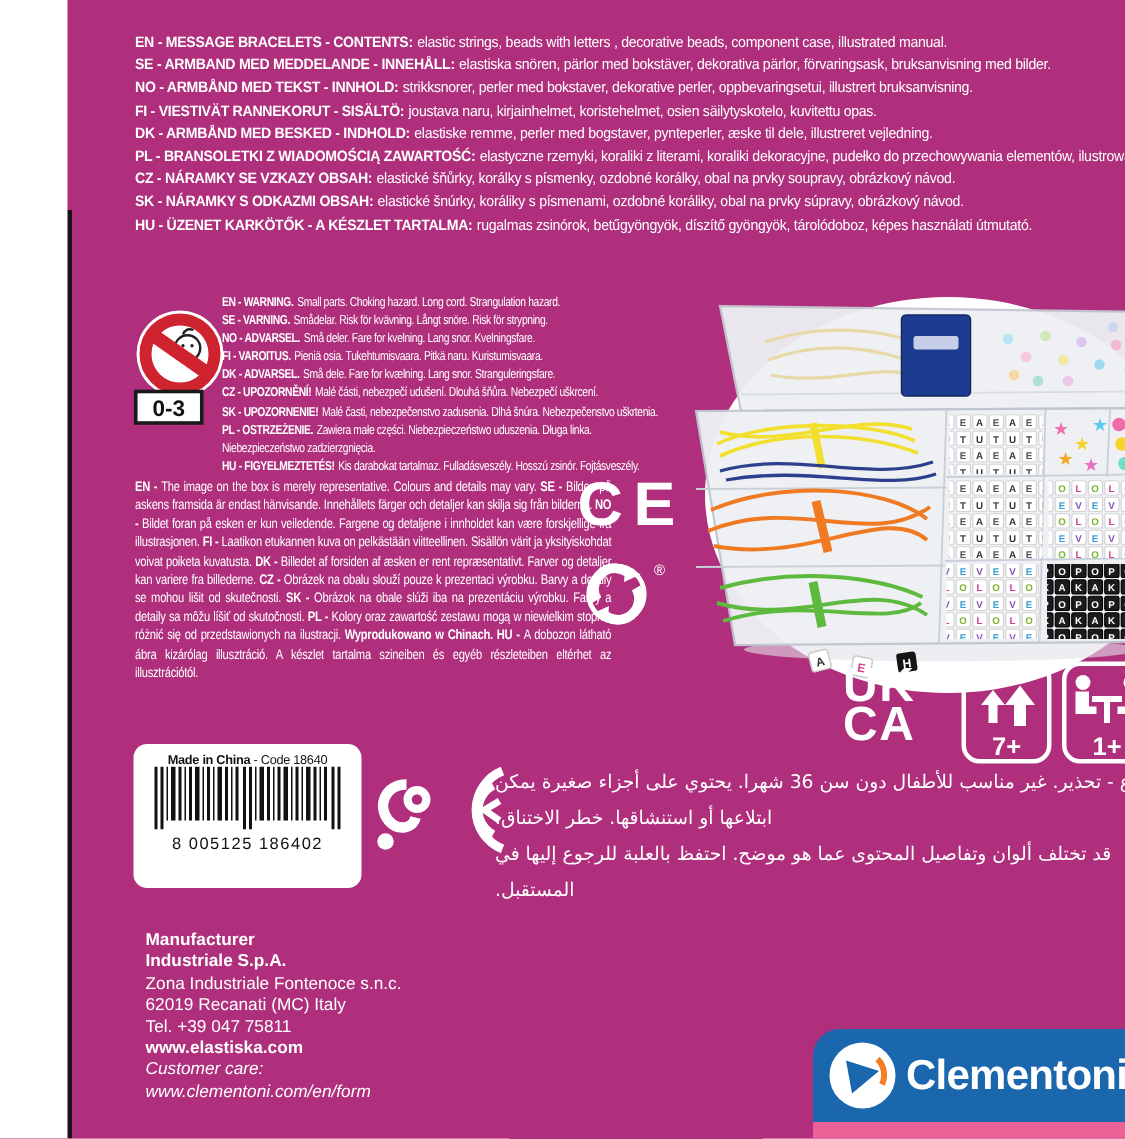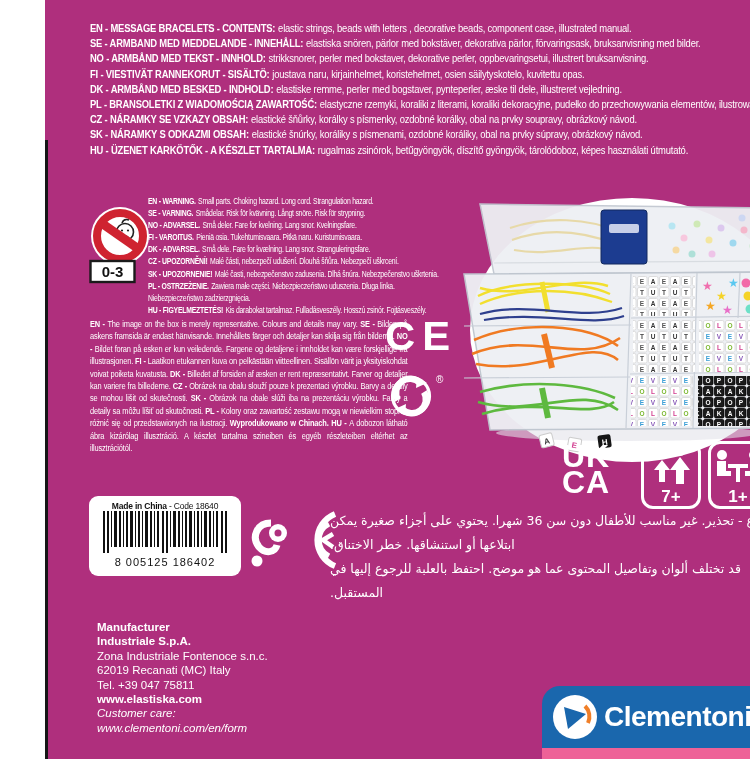--- a/index.html
+++ b/index.html
@@ -29,21 +29,21 @@
   .greendot{left:344px;top:371px;width:56px;height:50px;}
 
   .photo{left:405px;top:188px;width:345px;height:275px;}
 
   .ukca{left:517px;top:443px;font-size:32px;font-weight:bold;line-height:26px;letter-spacing:1px;}
   .agebox{width:60px;height:68px;border:3px solid #fff;border-radius:12px;box-sizing:border-box;text-align:center;}
   .age7{left:596px;top:441px;}
   .age1{left:663px;top:441px;}
   .agebox .num{font-size:17px;font-weight:bold;line-height:17px;margin-top:-2px;}
 
-  .barcode-box{left:44px;top:496px;width:152px;height:80px;background:#fff;border-radius:9px;color:#111;text-align:center;}
+  .barcode-box{left:44px;top:496px;width:152px;height:96px;background:#fff;border-radius:9px;color:#111;text-align:center;}
   .bc-title{font-size:8.5px;margin-top:5px;letter-spacing:-.2px;}
   .bc-digits{font-size:11px;letter-spacing:1px;margin-top:-1px;color:#111;}
   .cert1{left:202px;top:513px;width:42px;height:58px;}
   .cert2{left:246px;top:506px;width:52px;height:64px;}
 
   .arabic{right:5px;top:509px;width:460px;text-align:left;direction:rtl;
           font-family:"DejaVu Sans",sans-serif;font-size:12.5px;line-height:24px;}
 
   .manu{left:52px;top:620px;font-size:11.5px;line-height:14.4px;}
 

